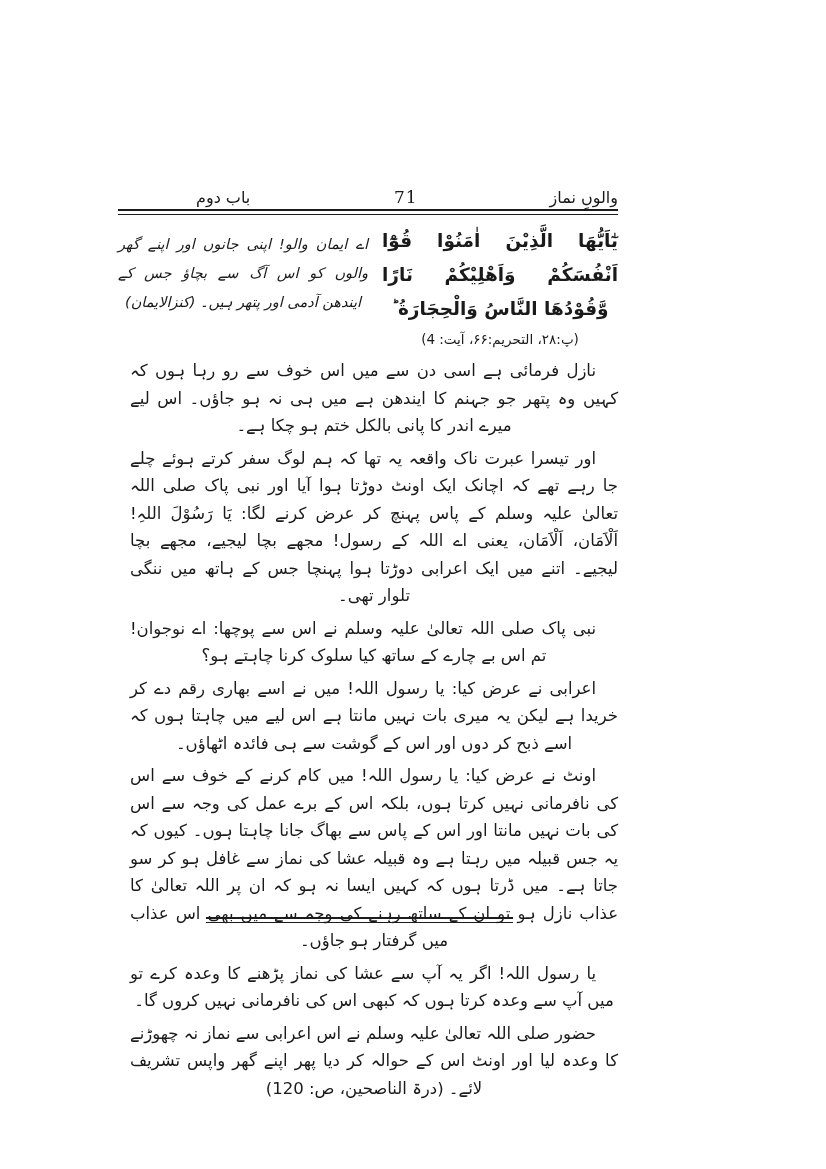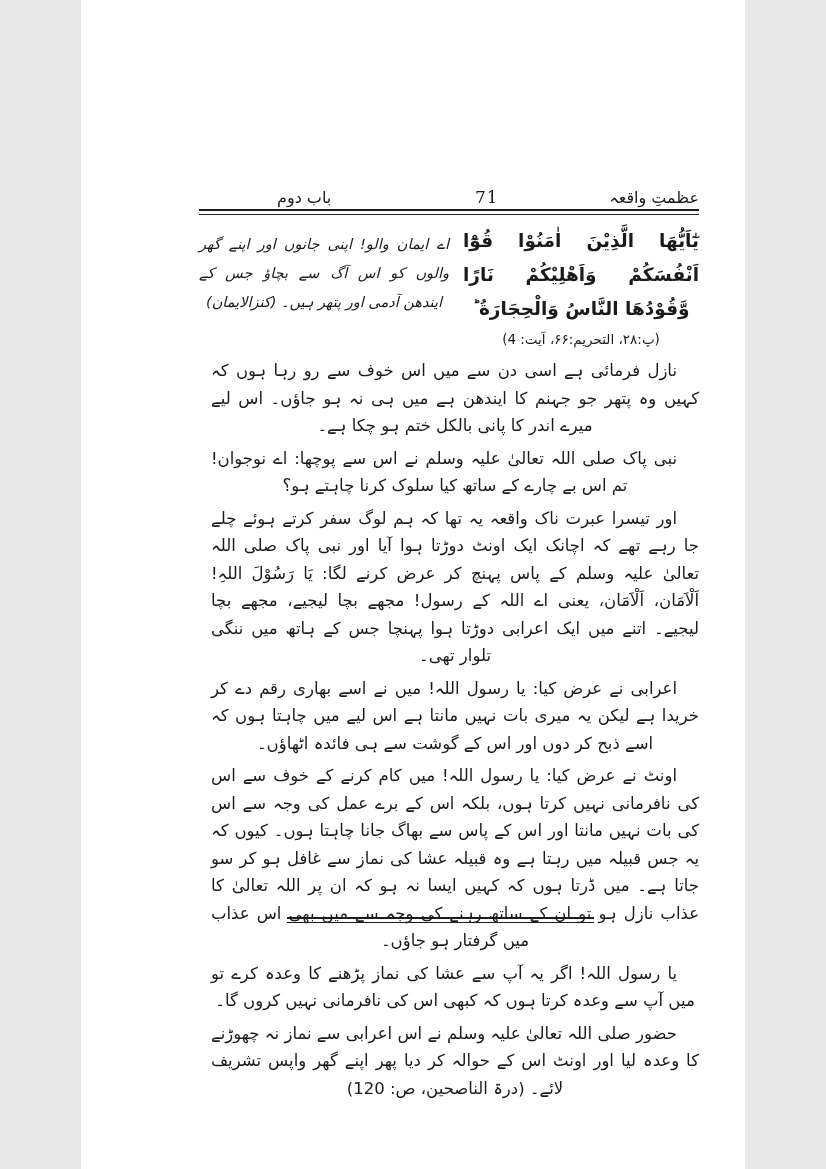--- a/index.html
+++ b/index.html
@@ -2,21 +2,21 @@
 <html lang="ur"><head>
 <meta charset="utf-8">
 <style>
   html, body { margin: 0; padding: 0; }
   body {
     background: #e8e8e8;
     font-family: "DejaVu Sans", sans-serif;
   }
   .page {
     position: relative;
-    width: 664px;
+    width: 826px;
     height: 1169px;
     margin: 0 auto;
     background: #ffffff;
     color: #1a1a1a;
     overflow: hidden;
   }
   .content {
     position: absolute;
     left: 118px;
     top: 183px;
@@ -117,37 +117,37 @@
 </style>
 </head>
 <body>
 
 <div class="page">
   <div class="content">
 
     <div class="header">
       <span class="left-title">باب دوم</span>
       <span class="page-number">71</span>
-      <span class="right-title">عظمتِ واقعہ</span>
+      <span class="right-title">والوںِ نماز</span>
     </div>
 
     <div class="double-rule"></div>
 
     <div class="top-section">
       <div class="verse-col">
         <div class="verse-arabic">يٰٓاَيُّهَا الَّذِيْنَ اٰمَنُوْا قُوْٓا اَنْفُسَكُمْ وَاَهْلِيْكُمْ نَارًا وَّقُوْدُهَا النَّاسُ وَالْحِجَارَةُ ؕ</div>
         <div class="verse-ref">(پ:۲۸، التحریم:۶۶، آیت: 4)</div>
       </div>
       <div class="translation">اے ایمان والو! اپنی جانوں اور اپنے گھر والوں کو اس آگ سے بچاؤ جس کے ایندھن آدمی اور پتھر ہیں۔ (کنزالایمان)</div>
     </div>
 
     <div class="body-text">
       <p>نازل فرمائی ہے اسی دن سے میں اس خوف سے رو رہا ہوں کہ کہیں وہ پتھر جو جہنم کا ایندھن ہے میں ہی نہ ہو جاؤں۔ اس لیے میرے اندر کا پانی بالکل ختم ہو چکا ہے۔</p>
+      <p>اور تیسرا عبرت ناک واقعہ یہ تھا کہ ہم لوگ سفر کرتے ہوئے چلے جا رہے تھے کہ اچانک ایک اونٹ دوڑتا ہوا آیا اور نبی پاک صلی اللہ تعالیٰ علیہ وسلم کے پاس پہنچ کر عرض کرنے لگا: یَا رَسُوْلَ اللہِ! اَلْاَمَان، اَلْاَمَان، یعنی اے اللہ کے رسول! مجھے بچا لیجیے، مجھے بچا لیجیے۔ اتنے میں ایک اعرابی دوڑتا ہوا پہنچا جس کے ہاتھ میں ننگی تلوار تھی۔</p>
       <p>نبی پاک صلی اللہ تعالیٰ علیہ وسلم نے اس سے پوچھا: اے نوجوان! تم اس بے چارے کے ساتھ کیا سلوک کرنا چاہتے ہو؟</p>
-      <p>اور تیسرا عبرت ناک واقعہ یہ تھا کہ ہم لوگ سفر کرتے ہوئے چلے جا رہے تھے کہ اچانک ایک اونٹ دوڑتا ہوا آیا اور نبی پاک صلی اللہ تعالیٰ علیہ وسلم کے پاس پہنچ کر عرض کرنے لگا: یَا رَسُوْلَ اللہِ! اَلْاَمَان، اَلْاَمَان، یعنی اے اللہ کے رسول! مجھے بچا لیجیے، مجھے بچا لیجیے۔ اتنے میں ایک اعرابی دوڑتا ہوا پہنچا جس کے ہاتھ میں ننگی تلوار تھی۔</p>
       <p>اعرابی نے عرض کیا: یا رسول اللہ! میں نے اسے بھاری رقم دے کر خریدا ہے لیکن یہ میری بات نہیں مانتا ہے اس لیے میں چاہتا ہوں کہ اسے ذبح کر دوں اور اس کے گوشت سے ہی فائدہ اٹھاؤں۔</p>
       <p>اونٹ نے عرض کیا: یا رسول اللہ! میں کام کرنے کے خوف سے اس کی نافرمانی نہیں کرتا ہوں، بلکہ اس کے برے عمل کی وجہ سے اس کی بات نہیں مانتا اور اس کے پاس سے بھاگ جانا چاہتا ہوں۔ کیوں کہ یہ جس قبیلہ میں رہتا ہے وہ قبیلہ عشا کی نماز سے غافل ہو کر سو جاتا ہے۔ میں ڈرتا ہوں کہ کہیں ایسا نہ ہو کہ ان پر اللہ تعالیٰ کا عذاب نازل ہو تو ان کے ساتھ رہنے کی وجہ سے میں بھی اس عذاب میں گرفتار ہو جاؤں۔</p>
       <p>یا رسول اللہ! اگر یہ آپ سے عشا کی نماز پڑھنے کا وعدہ کرے تو میں آپ سے وعدہ کرتا ہوں کہ کبھی اس کی نافرمانی نہیں کروں گا۔</p>
       <p>حضور صلی اللہ تعالیٰ علیہ وسلم نے اس اعرابی سے نماز نہ چھوڑنے کا وعدہ لیا اور اونٹ اس کے حوالہ کر دیا پھر اپنے گھر واپس تشریف لائے۔ (درۃ الناصحین، ص: 120)</p>
     </div>
 
   </div>
 
   <div class="bottom-rule"></div>
 </div>

